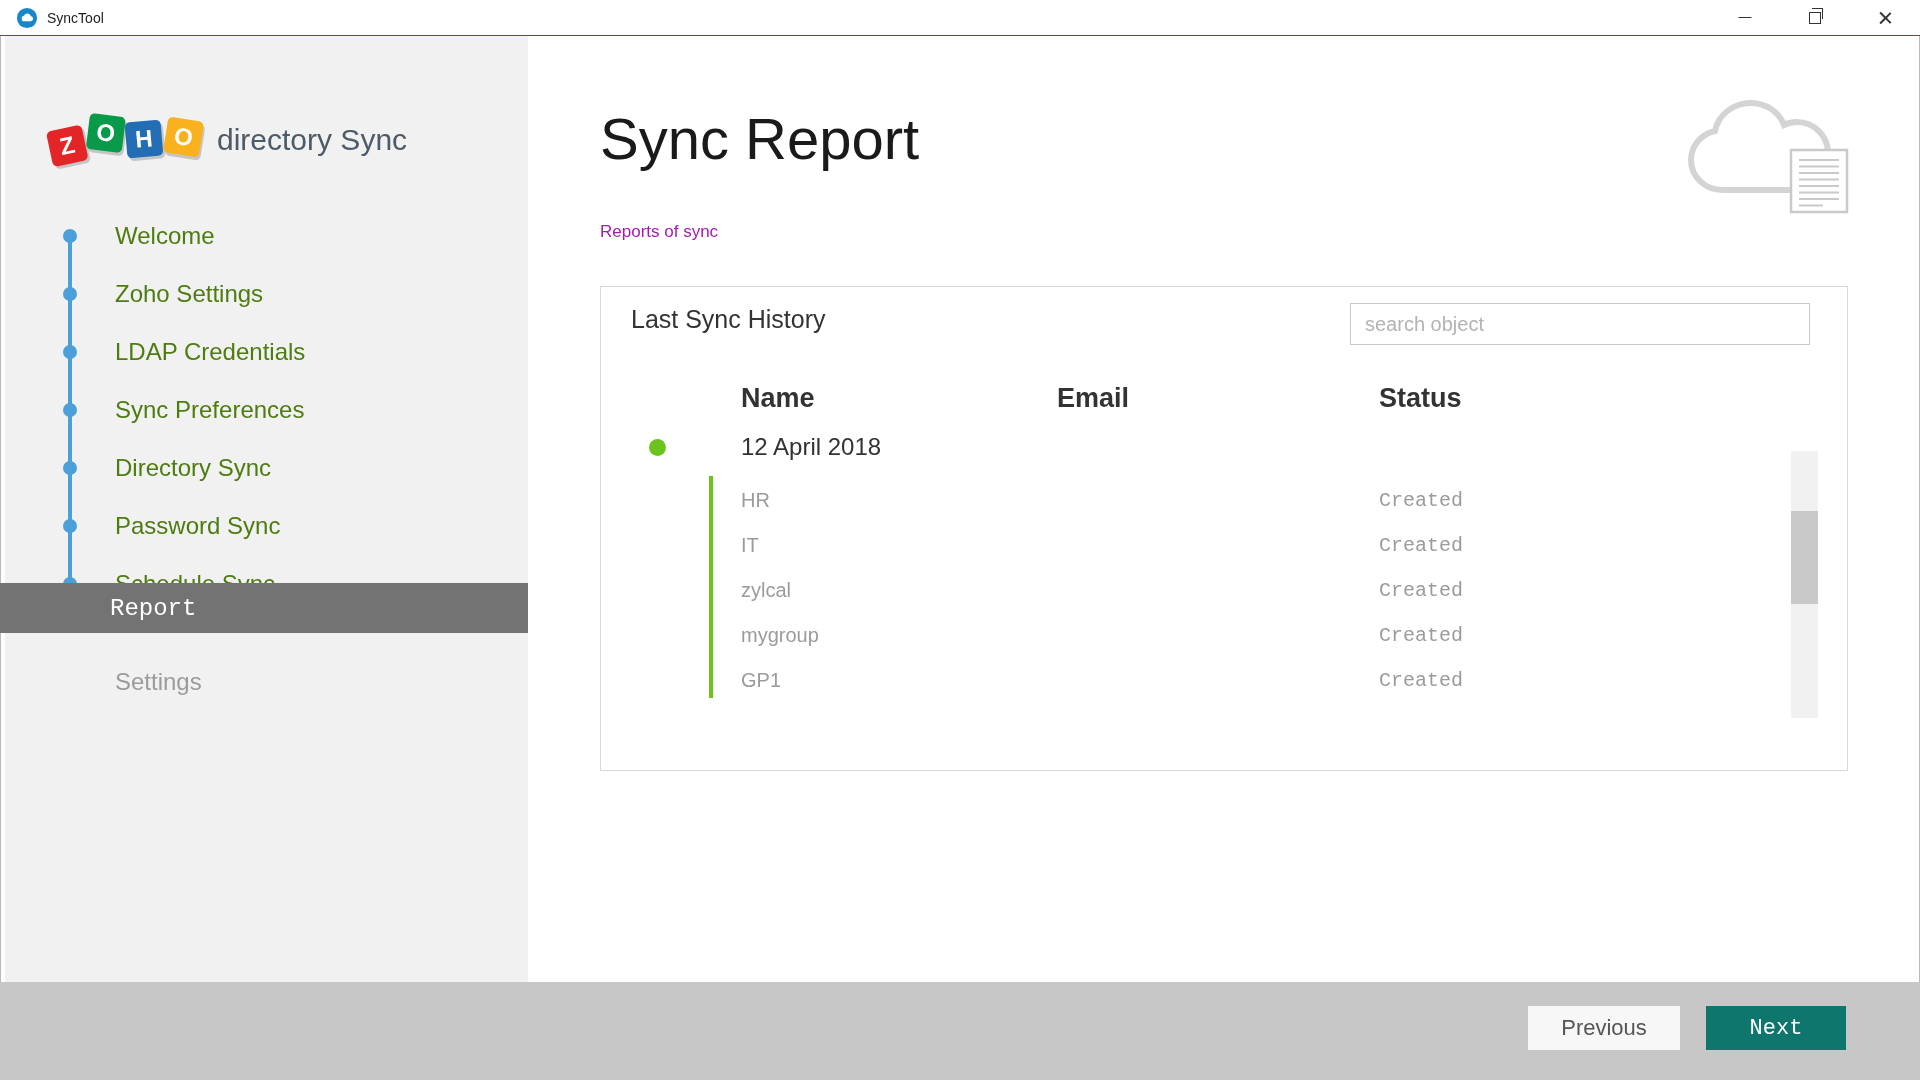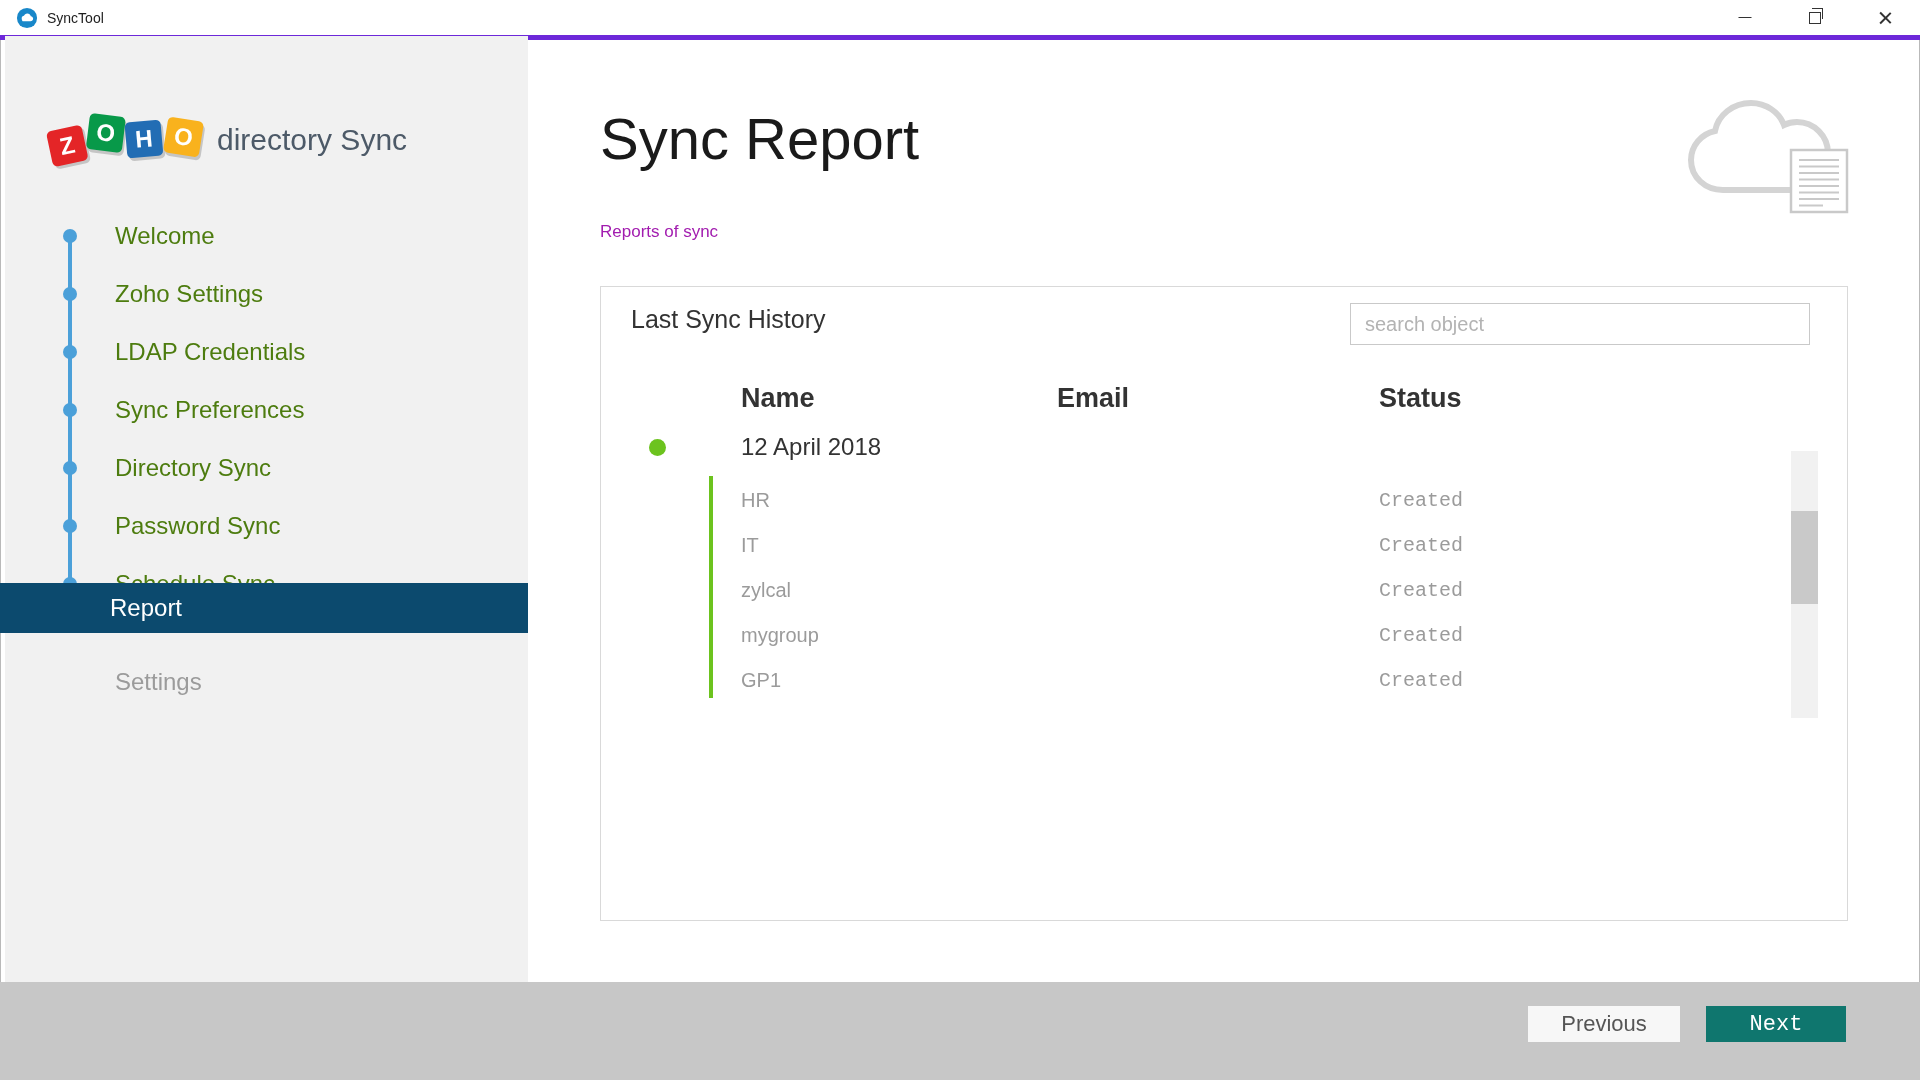--- a/index.html
+++ b/index.html
@@ -2,21 +2,21 @@
 <html><head>
 <meta charset="utf-8">
 <style>
   html,body{margin:0;padding:0;}
   body{font-family:"Liberation Sans",sans-serif;background:#888;}
   .window{position:relative;width:1920px;height:1080px;background:#fff;overflow:hidden;
           box-shadow:inset 0 0 0 1px #b9b9b9;}
 
   
   .titlebar{position:absolute;top:0;left:0;width:1920px;height:35px;background:#fff;
-            border-bottom:5px solid #6d28d9;display:flex;align-items:center;}
+            border-bottom:1px solid #6d28d9;display:flex;align-items:center;}
   .app-icon{margin-left:16px;width:22px;height:22px;display:inline-block;}
   .app-title{margin-left:9px;font-size:14px;color:#1d1d1d;}
   .win-controls{position:absolute;right:0;top:0;height:35px;display:flex;}
   .win-btn{width:70px;height:35px;background:transparent;border:0;position:relative;cursor:pointer;}
   .ic-min{position:absolute;left:50%;top:17px;width:13px;height:0;border-top:1px solid #333;transform:translateX(-50%);}
   .ic-restore{position:absolute;left:50%;top:50%;transform:translate(-50%,-50%);width:10px;height:10px;border:1px solid #333;background:#fff;}
   .ic-restore:before{content:"";position:absolute;left:2px;top:-5px;width:10px;height:10px;border:1px solid #333;border-bottom:0;border-left:0;}
   .ic-x{position:absolute;left:50%;top:50%;width:15px;height:15px;transform:translate(-50%,-50%);}
   .ic-x:before,.ic-x:after{content:"";position:absolute;left:7px;top:0;width:1.5px;height:15px;background:#333;}
   .ic-x:before{transform:rotate(45deg);}  .ic-x:after{transform:rotate(-45deg);}
@@ -39,21 +39,21 @@
   .nav-label{position:absolute;left:110px;font-size:24px;color:#4d7c0f;white-space:nowrap;}
   .nav-item.active{left:0;width:528px;height:50px;}
   .nav-item.active .nav-label{color:#fff;}
   .nav-item.disabled .nav-label{color:#9b9b9b;cursor:default;}
 
   
   .page-title{position:absolute;left:600px;top:105px;font-size:58px;color:#1a1a1a;}
   .page-subtitle{position:absolute;left:600px;top:222px;font-size:17px;color:#a21caf;}
   .cloud-art{position:absolute;left:1685px;top:98px;width:168px;height:118px;}
 
-  .panel{position:absolute;left:600px;top:286px;width:1248px;height:635px;background:#fff;
+  .panel{position:absolute;left:600px;top:286px;width:1248px;height:485px;background:#fff;
          border:1px solid #d9d9d9;box-sizing:border-box;}
   .panel-heading{position:absolute;left:30px;top:18px;font-size:25px;color:#333;}
   .search-input{position:absolute;left:749px;top:16px;width:460px;height:42px;box-sizing:border-box;
                 border:1px solid #c9c9c9;padding:4px 14px;font-size:20px;color:#555;
                 font-family:"Liberation Sans",sans-serif;outline:none;}
   .search-input::placeholder{color:#b3b3b3;}
   .col-head{position:absolute;top:96px;font-size:27px;font-weight:bold;color:#333;}
   .ch-name{left:140px;} .ch-email{left:456px;} .ch-status{left:778px;}
 
   .group-dot{position:absolute;left:48px;top:152px;width:17px;height:17px;border-radius:50%;}
@@ -62,21 +62,21 @@
   .rows{position:absolute;left:0;top:190px;width:1180px;}
   .row{position:relative;height:45px;}
   .cell{position:absolute;top:50%;transform:translateY(-50%);font-size:20px;color:#9b9b9b;white-space:nowrap;}
   .cell-name{left:140px;} .cell-email{left:456px;} .cell-status{left:778px;font-family:Liberation Mono, monospace;}
 
   .scrollbar{position:absolute;left:1190px;top:164px;width:27px;height:267px;background:#f1f1f1;}
   .scroll-thumb{position:absolute;left:0;top:60px;width:27px;height:93px;background:#c9c9c9;cursor:pointer;}
 
   
   .footer{position:absolute;left:0;top:982px;width:1920px;height:98px;background:#c7c7c7;}
-  .btn{position:absolute;top:24px;height:36px;border:0;font-size:22px;cursor:pointer;
+  .btn{position:absolute;top:24px;height:44px;border:0;font-size:22px;cursor:pointer;
        font-family:"Liberation Sans",sans-serif;}
   .btn-prev{left:1528px;width:152px;background:#f7f7f7;color:#555;}
   .btn-next{left:1706px;width:140px;color:#fff;}
 </style>
 </head>
 <body>
 
 <div class="window">
 
   <div class="titlebar">
@@ -132,21 +132,21 @@
       <span class="nav-label">Directory Sync</span>
     </div>
     <div class="nav-item" style="top:472px">
       <span class="nav-dot" style="background: rgb(75, 160, 217);"></span>
       <span class="nav-label">Password Sync</span>
     </div>
     <div class="nav-item" style="top:530px">
       <span class="nav-dot" style="background: rgb(75, 160, 217);"></span>
       <span class="nav-label">Schedule Sync</span>
     </div>
-    <div class="nav-item active" style="top: 547px; left: -5px; background: #0c4a6e;">
+    <div class="nav-item active" style="top: 547px; left: -5px; background: #737373; font-family: Liberation Mono, monospace;">
       <span class="nav-label">Report</span>
     </div>
     <div class="nav-item disabled" style="top:628px">
       <span class="nav-label">Settings</span>
     </div>
   </div>
 
   <div class="page-title">Sync Report</div>
   <div class="page-subtitle">Reports of sync</div>
 

